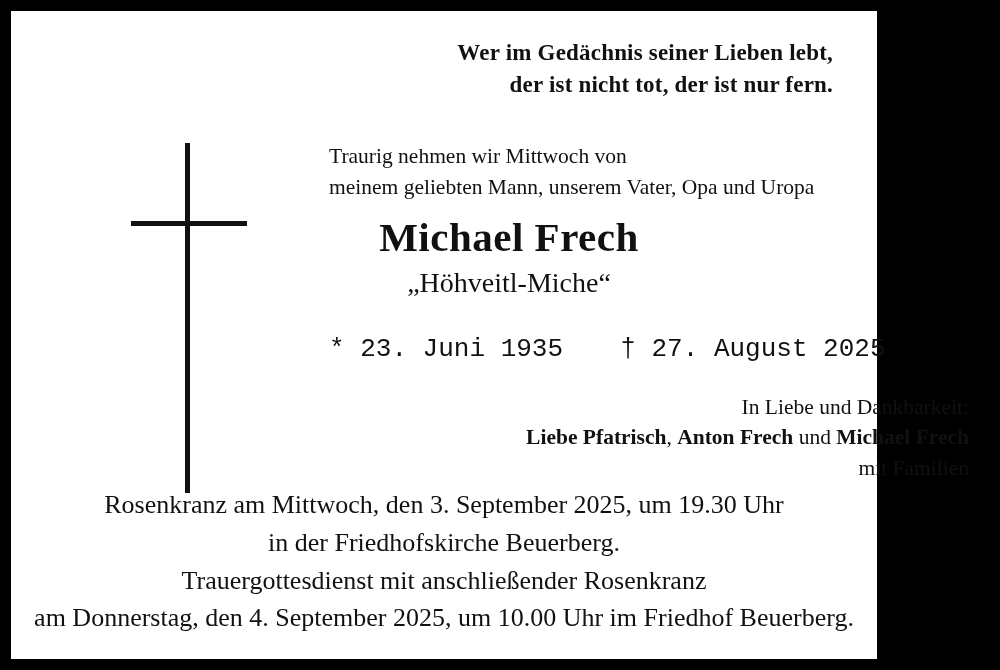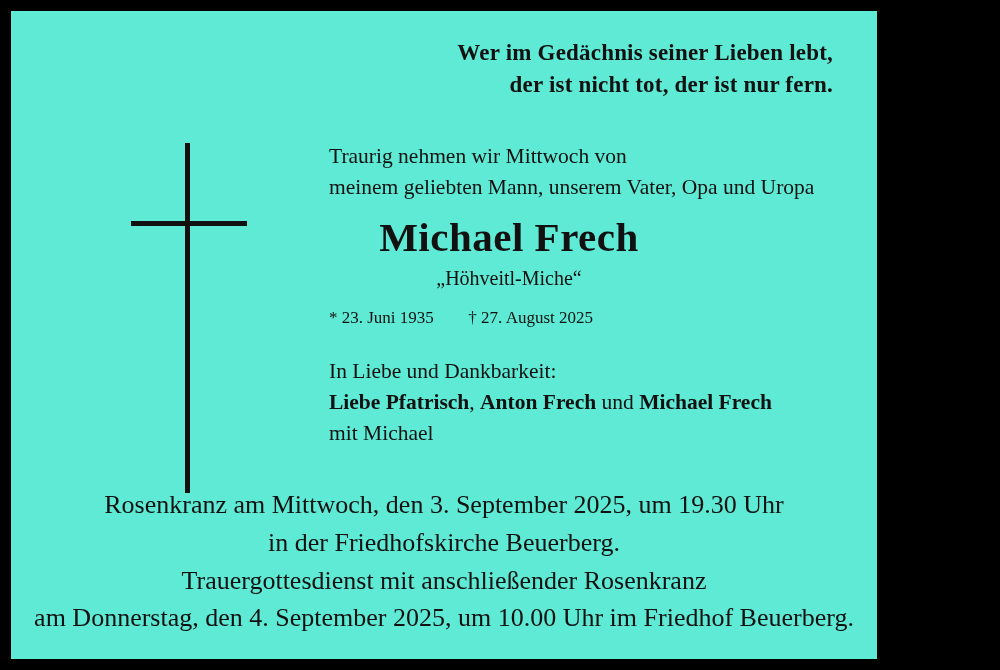--- a/index.html
+++ b/index.html
@@ -11,21 +11,21 @@
     width: 1000px;
     height: 670px;
     overflow: hidden;
     font-family: "Liberation Sans", sans-serif;
   }
   .obituary {
     position: relative;
     box-sizing: border-box;
     width: 888px;
     height: 670px;
-    background: #5eead4;
+    background: #ffffff;
     border: 11px solid #000000;
     color: #111111;
   }
   .inner {
     position: relative;
     width: 100%;
     height: 100%;
   }
 
   
@@ -89,38 +89,38 @@
     font-size: 41px;
     font-weight: 700;
     letter-spacing: 0.5px;
     line-height: 1.05;
   }
   .nickname {
     margin-top: 7px;
     text-align: center;
     width: 360px;
     font-family: "Liberation Serif", serif;
-    font-size: 20px;
+    font-size: 28px;
     line-height: 1.2;
   }
   .dates {
-    margin-top: 18px;
-    font-family: Liberation Serif, serif;
-    font-size: 17px;
+    margin-top: 34px;
+    font-family: Liberation Mono, monospace;
+    font-size: 26px;
     white-space: nowrap;
   }
   .dates .sep { display: inline-block; width: 26px; }
 
   .tribute {
     margin-top: 28px;
     font-family: "Liberation Serif", serif;
     font-size: 21.5px;
     line-height: 1.43;
   }
-  .tribute div { white-space: nowrap; }
+  .tribute div { white-space: nowrap; text-align: right; }
   .tribute b { font-weight: 700; }
 
   
   .services {
     position: absolute;
     left: 0;
     right: 0;
     bottom: 22px;
     text-align: center;
     font-family: "Liberation Serif", serif;
@@ -158,21 +158,21 @@
         <span>* 23. Juni 1935</span>
         <span class="sep"></span>
         <span>† 27. August 2025</span>
       </div>
 
       <div class="tribute">
         <div>In Liebe und Dankbarkeit:</div>
         <div>
           <b>Liebe Pfatrisch</b><span>, </span><b>Anton Frech</b><span> und </span><b>Michael Frech</b>
         </div>
-        <div>mit Michael</div>
+        <div>mit Familien</div>
       </div>
     </div>
 
     <div class="services">
       <div>Rosenkranz am Mittwoch, den 3. September 2025, um 19.30 Uhr</div>
       <div>in der Friedhofskirche Beuerberg.</div>
       <div>Trauergottesdienst mit anschließender Rosenkranz</div>
       <div>am Donnerstag, den 4. September 2025, um 10.00 Uhr im Friedhof Beuerberg.</div>
     </div>
 

